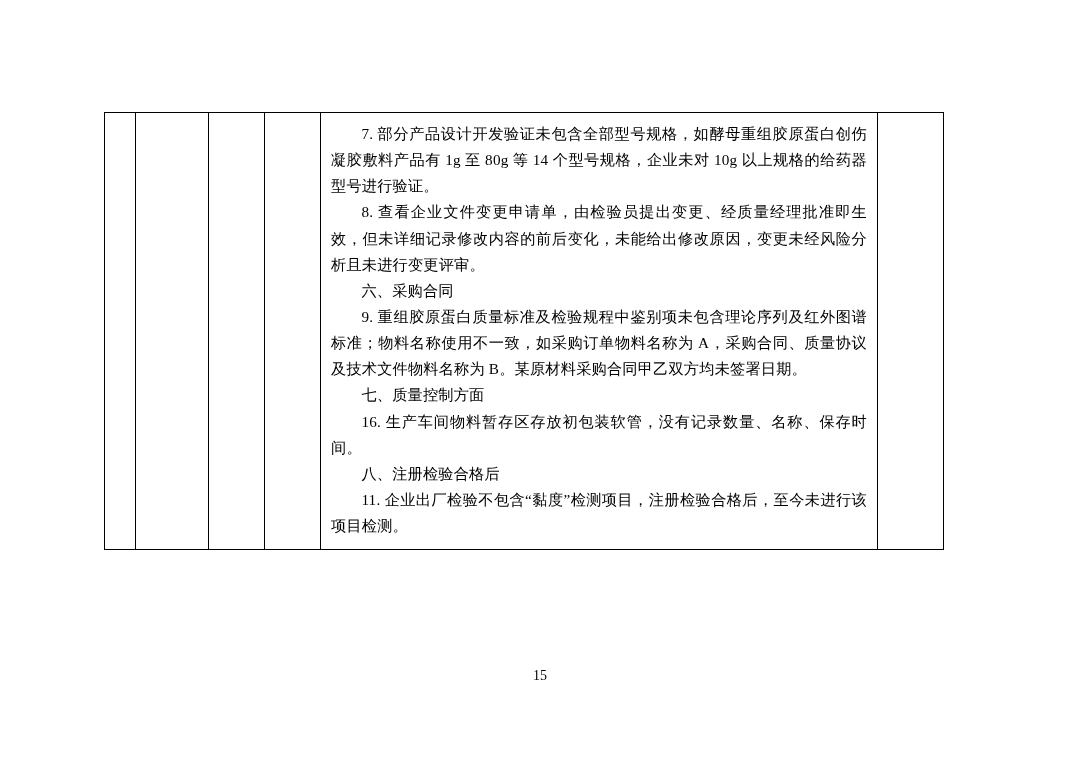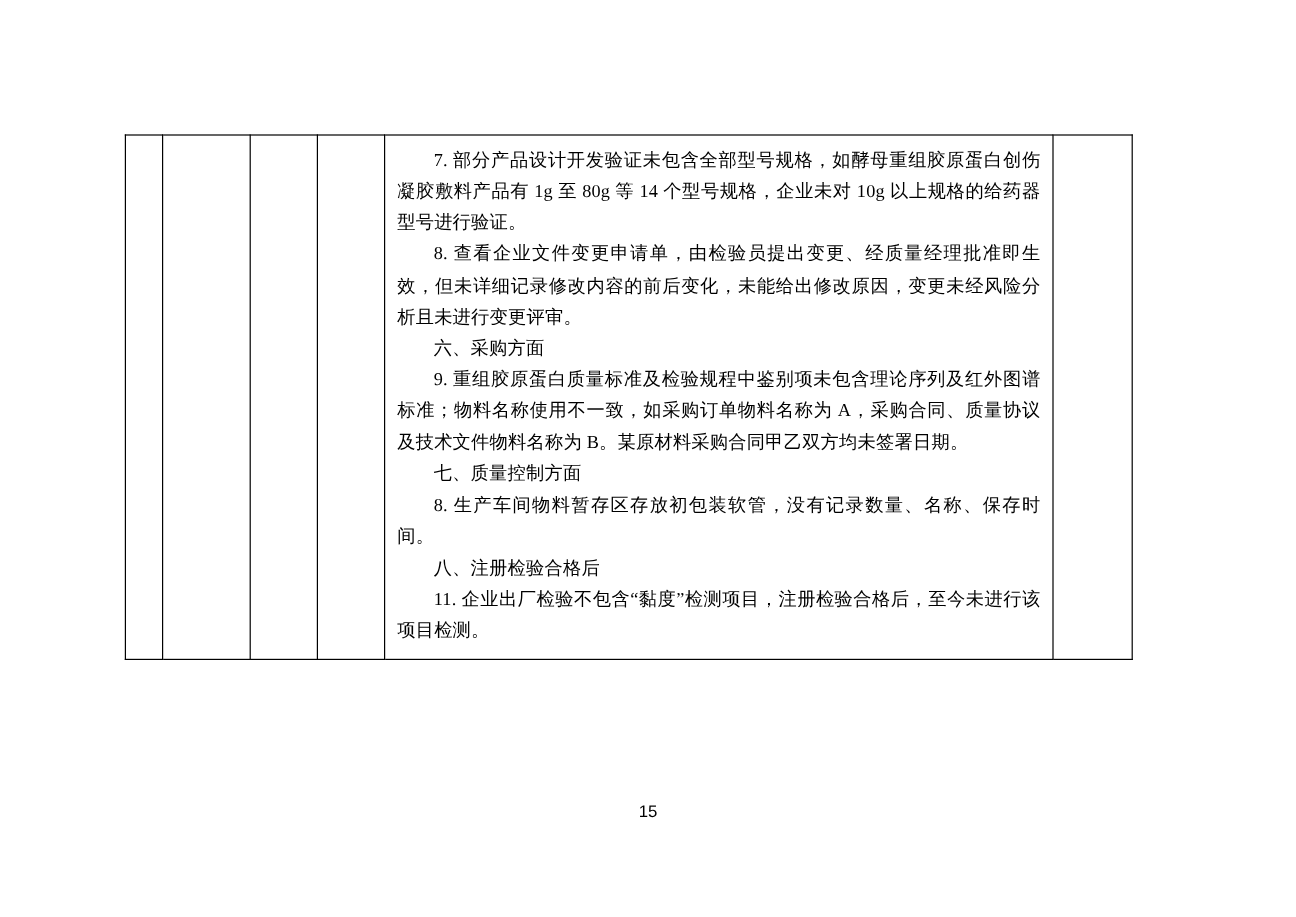--- a/index.html
+++ b/index.html
@@ -62,43 +62,43 @@
     text-indent: 2em;
   }
 
   .page-number {
     position: absolute;
     left: 0;
     top: 668px;
     width: 1080px;
     text-align: center;
     font-size: 14px;
-    font-family: Liberation Sans, sans-serif;
+    font-family: Liberation Serif, serif;
   }
 </style>
 </head>
 <body>
 
 <div class="page">
 
   <table class="doc-table">
     <tbody>
       <tr>
         <td class="col-a"></td>
         <td class="col-b"></td>
         <td class="col-c"></td>
         <td class="col-d"></td>
         <td class="col-e">
           <div class="content-cell">
             <p class="para indent">7. 部分产品设计开发验证未包含全部型号规格，如酵母重组胶原蛋白创伤凝胶敷料产品有 1g 至 80g 等 14 个型号规格，企业未对 10g 以上规格的给药器型号进行验证。</p>
             <p class="para indent">8. 查看企业文件变更申请单，由检验员提出变更、经质量经理批准即生效，但未详细记录修改内容的前后变化，未能给出修改原因，变更未经风险分析且未进行变更评审。</p>
-            <p class="para indent">六、采购方面</p>
+            <p class="para indent">六、采购合同</p>
             <p class="para indent">9. 重组胶原蛋白质量标准及检验规程中鉴别项未包含理论序列及红外图谱标准；物料名称使用不一致，如采购订单物料名称为 A，采购合同、质量协议及技术文件物料名称为 B。某原材料采购合同甲乙双方均未签署日期。</p>
             <p class="para indent">七、质量控制方面</p>
-            <p class="para indent">8. 生产车间物料暂存区存放初包装软管，没有记录数量、名称、保存时间。</p>
+            <p class="para indent">16. 生产车间物料暂存区存放初包装软管，没有记录数量、名称、保存时间。</p>
             <p class="para indent">八、注册检验合格后</p>
             <p class="para indent">11. 企业出厂检验不包含“黏度”检测项目，注册检验合格后，至今未进行该项目检测。</p>
           </div>
         </td>
         <td class="col-f"></td>
       </tr>
     </tbody>
   </table>
 
   <div class="page-number">15</div>

